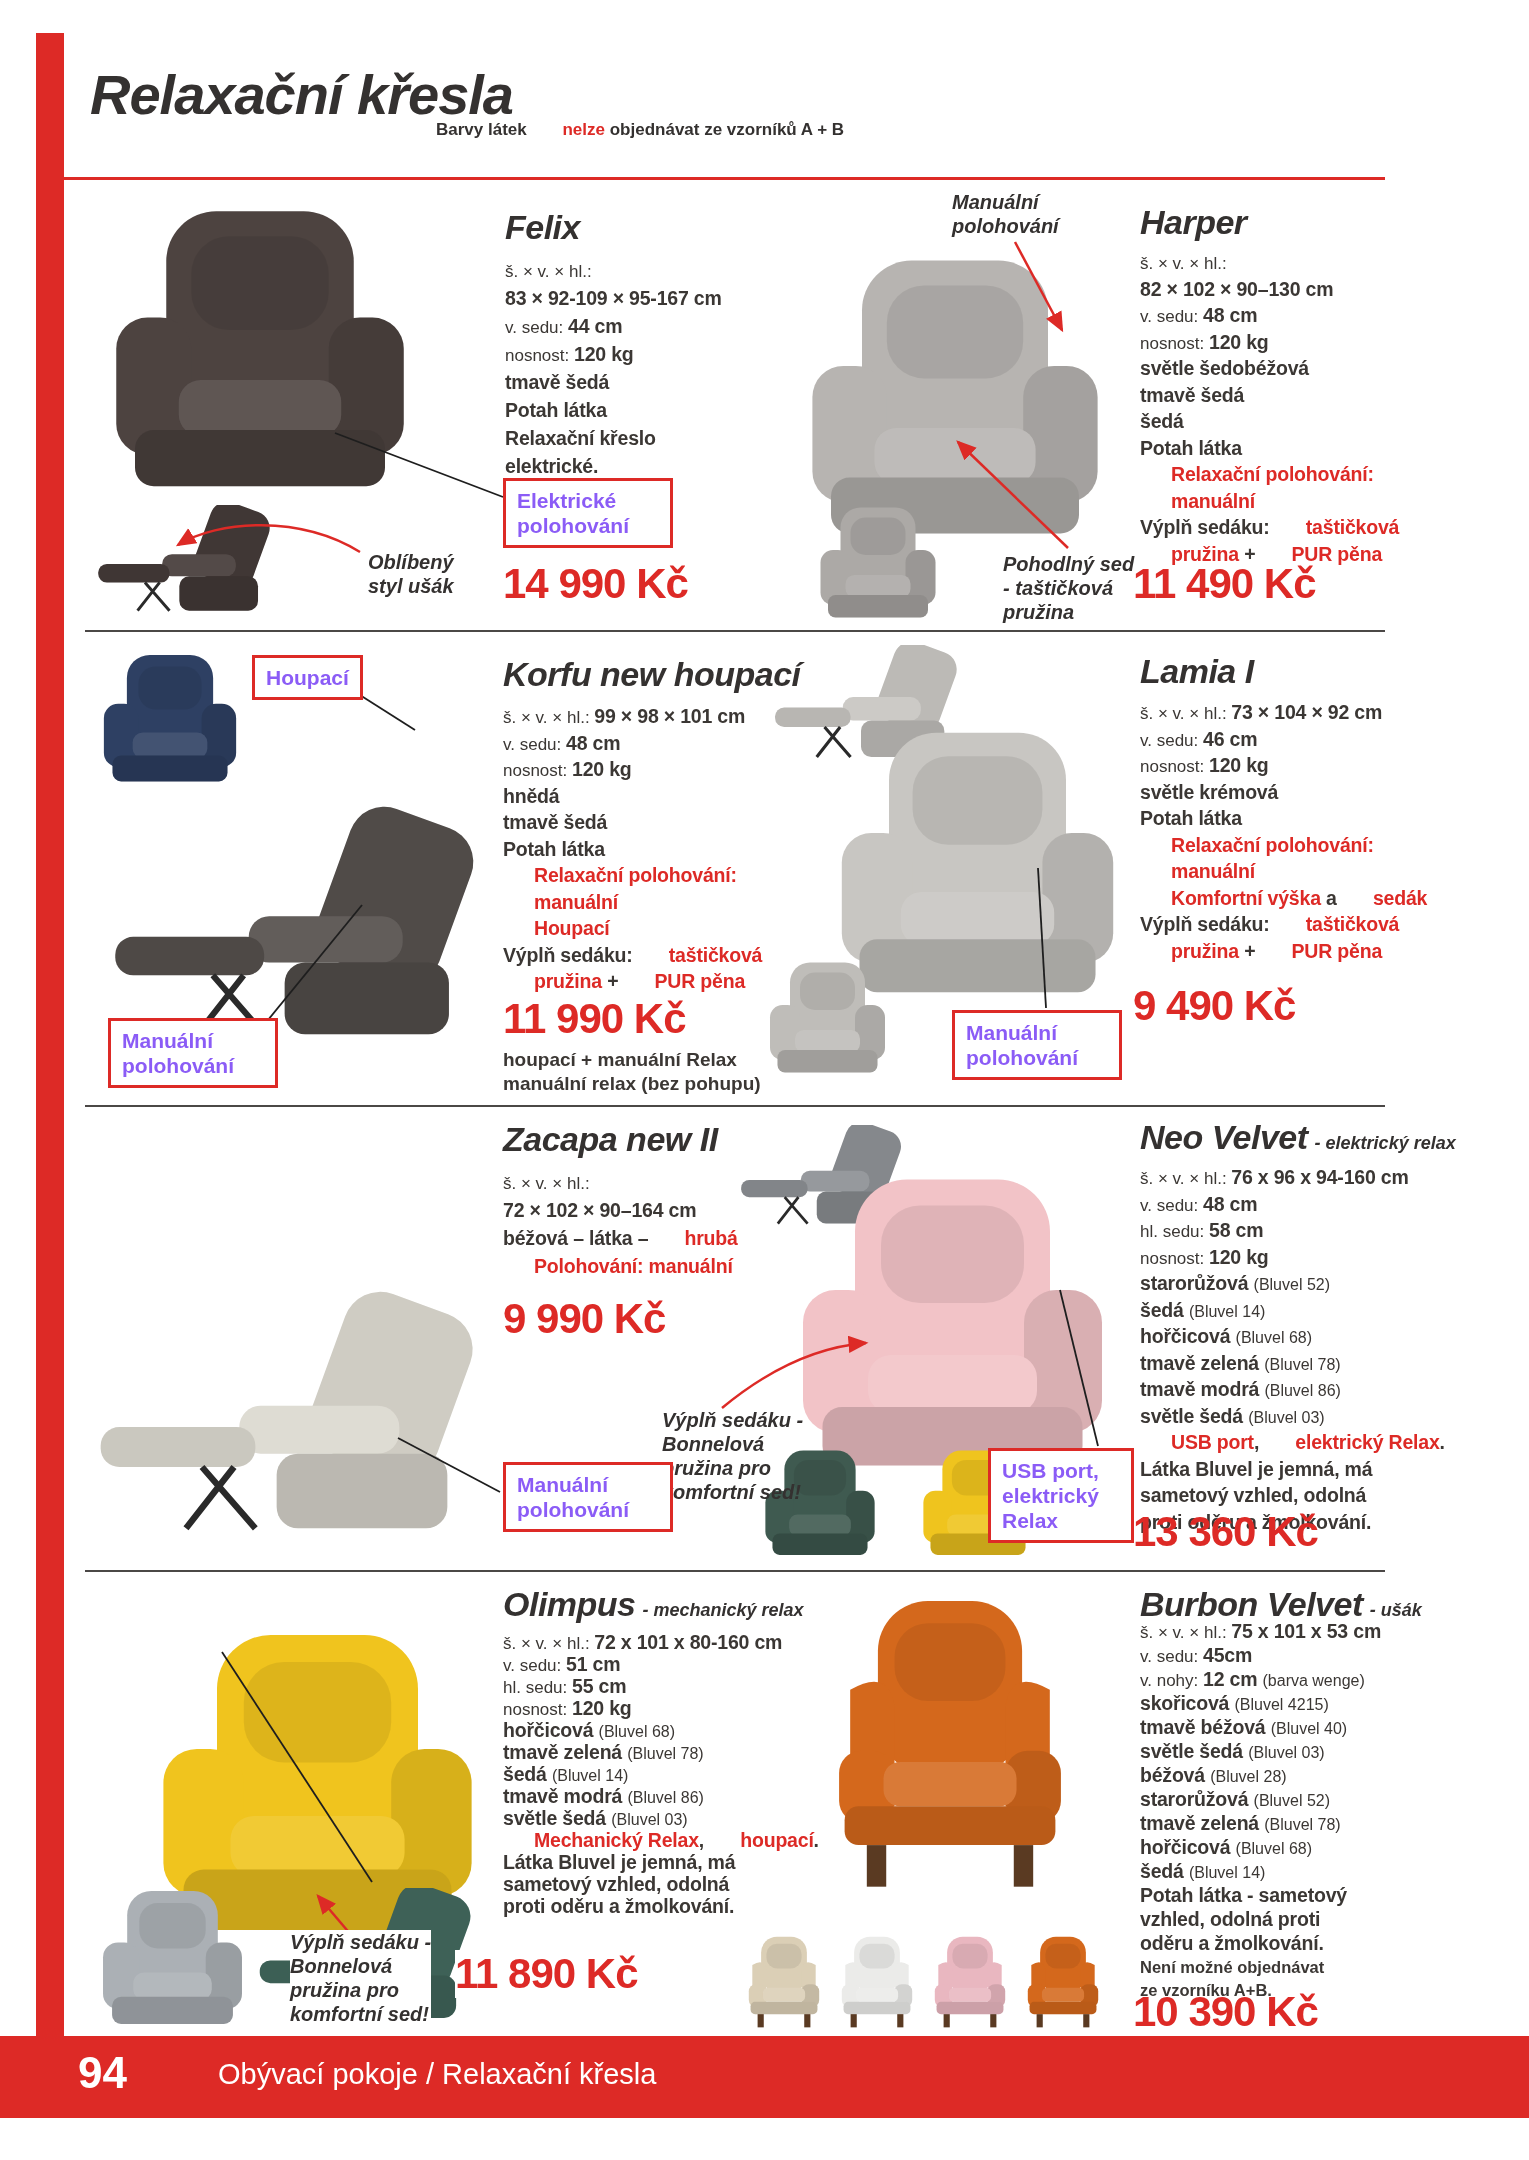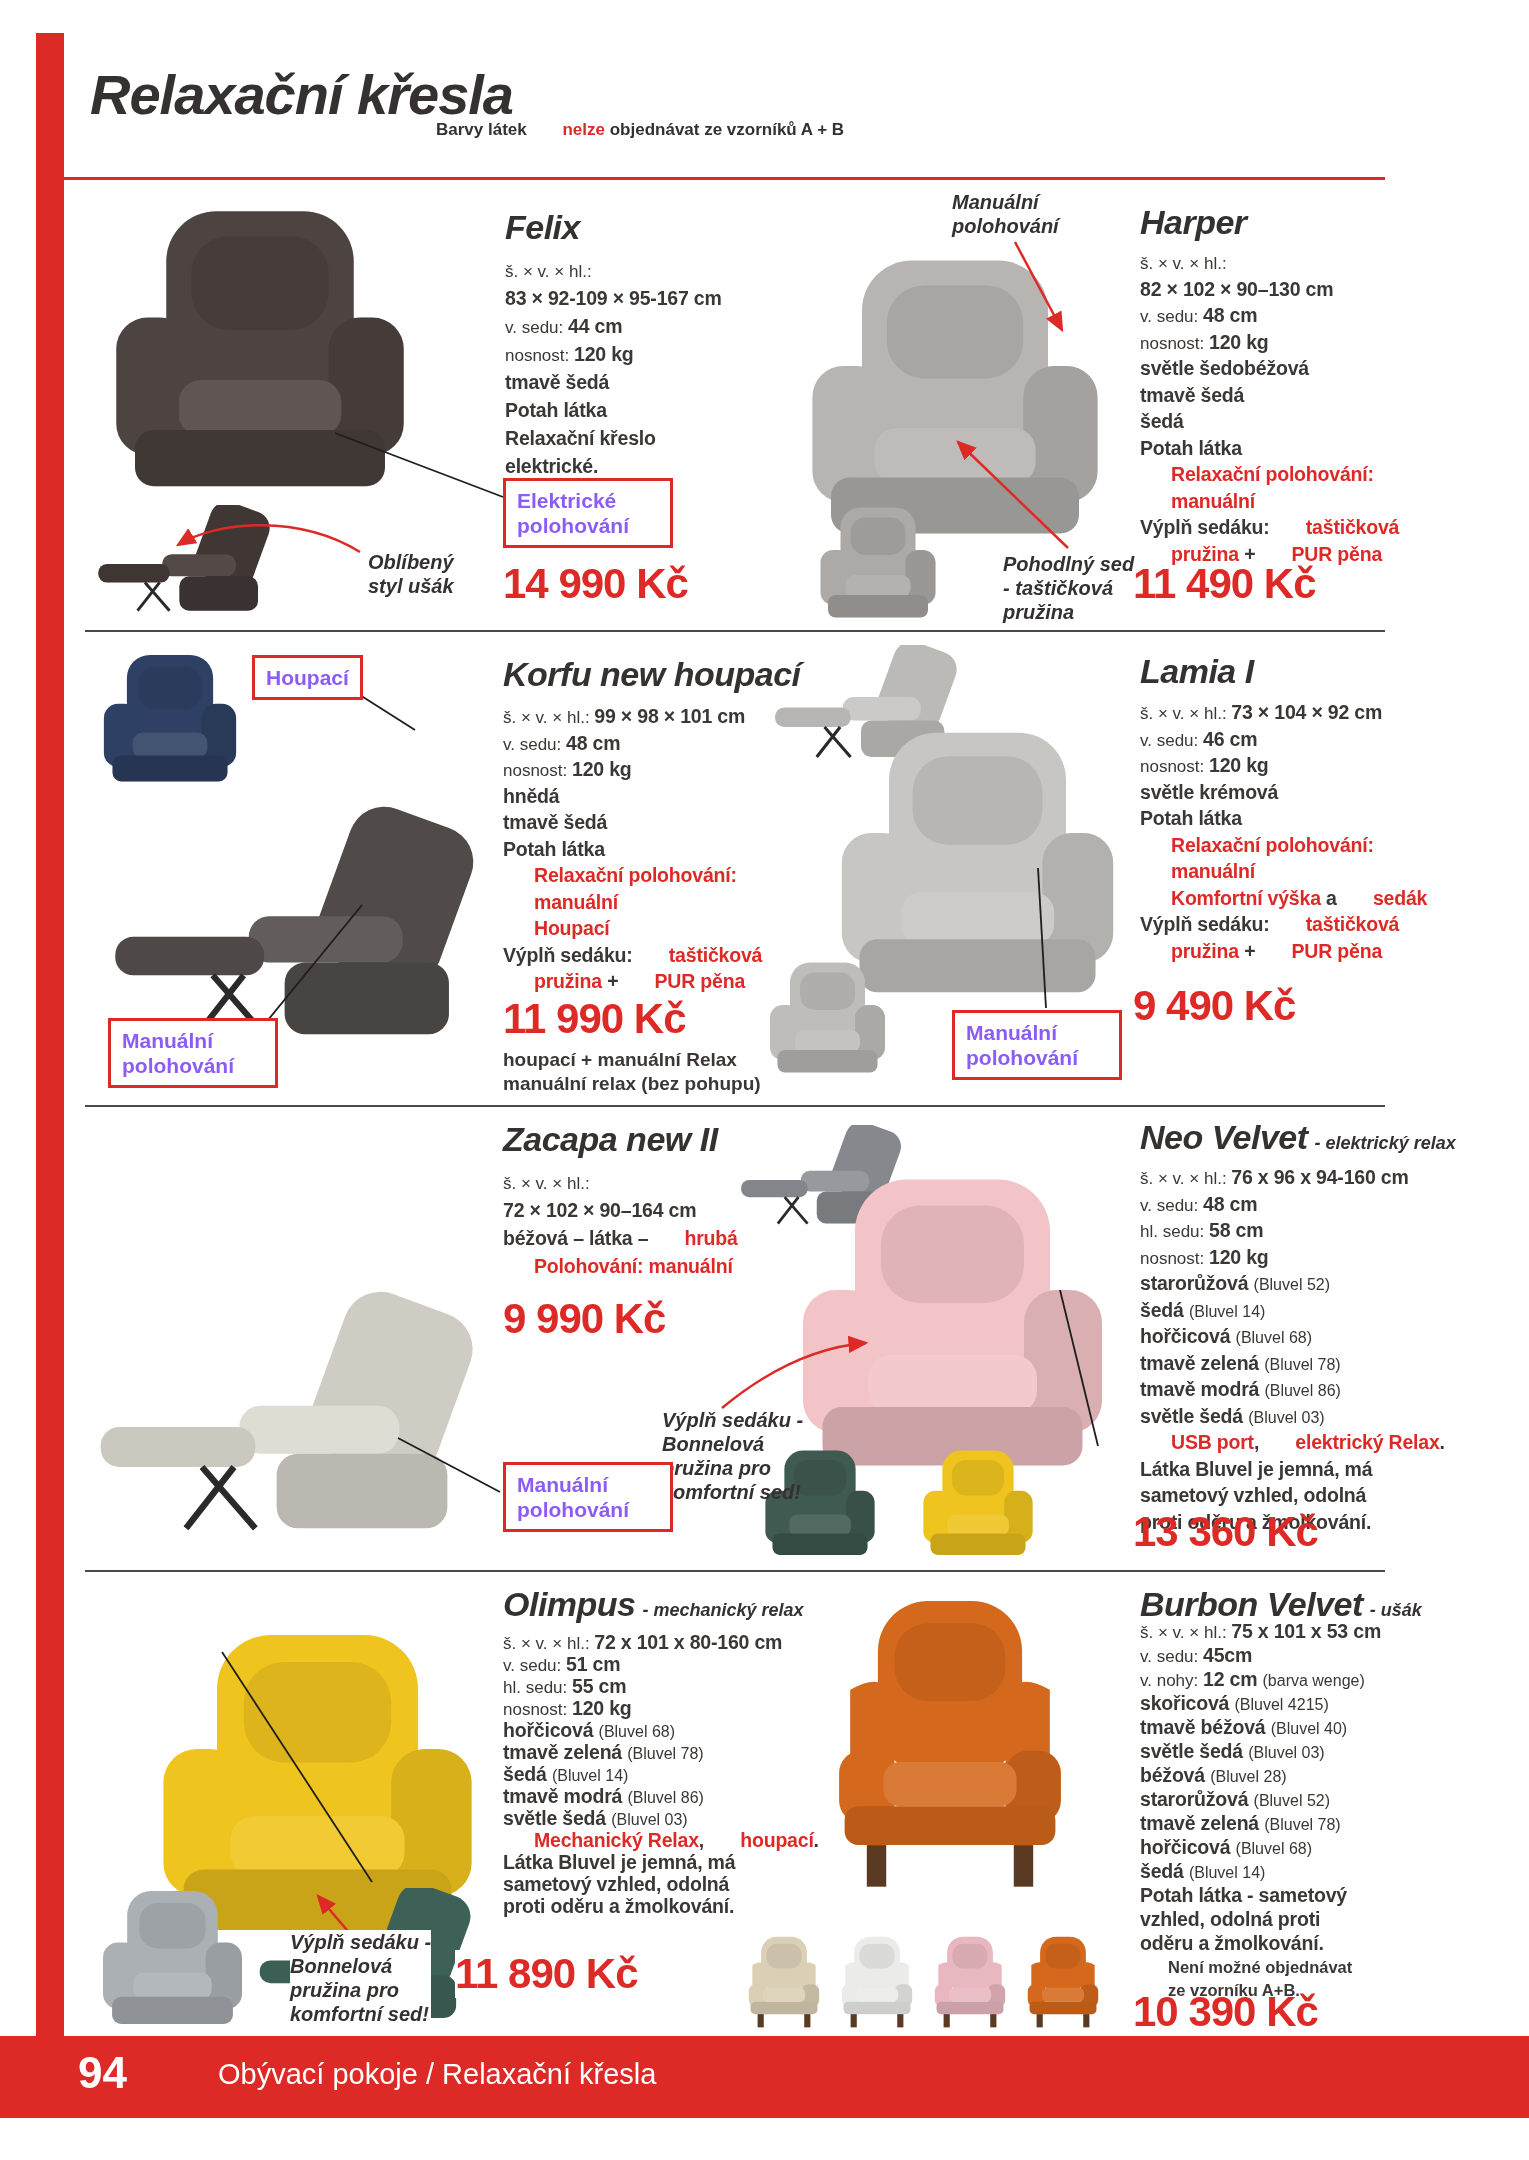--- a/index.html
+++ b/index.html
@@ -14,21 +14,21 @@
   .sep{position:absolute;left:85px;width:1300px;height:2px;background:#4b4846;}
   .ptitle{position:absolute;font-size:34px;font-weight:bold;font-style:italic;letter-spacing:-0.5px;
           color:#343130;white-space:nowrap;z-index:10;}
   .psuffix{font-size:18px;font-weight:bold;font-style:italic;letter-spacing:0;margin-left:7px;text-align:center;}
   .specs{position:absolute;line-height:24.5px;white-space:nowrap;z-index:10;}
   .specs.roomy{line-height:27px;}
   .specs.tight{line-height:23px;}
   .lab{font-size:17px;color:var(--ink);}
   .val{font-size:19.5px;font-weight:bold;color:var(--ink);letter-spacing:-0.2px;}
   .sm{font-size:16px;color:var(--ink);}
-  .note{font-size:16.5px;font-weight:bold;color:var(--ink);margin-left:28px;}
+  .note{font-size:16.5px;font-weight:bold;color:var(--ink);}
   .red{color:var(--red);margin-left:31px;}
   .price{position:absolute;font-size:42px;font-weight:bold;color:var(--red);letter-spacing:-1px;
          white-space:nowrap;z-index:10;}
   .pnote{position:absolute;font-size:19px;font-weight:bold;line-height:24px;color:var(--ink);z-index:10;}
   .rbox{position:absolute;border:3px solid var(--red);background:#fff;color:#8b5cf6;font-weight:bold;
         font-size:21px;line-height:25px;padding:7px 11px;z-index:12;}
   .ann{position:absolute;font-style:italic;font-weight:bold;font-size:20px;line-height:24px;
        color:#343130;z-index:11;}
   .chair{position:absolute;z-index:2;}
   .overlay{position:absolute;left:0;top:0;width:1529px;height:2160px;z-index:5;pointer-events:none;}
@@ -224,20 +224,21 @@
       <div>Bonnelová</div>
       <div>pružina pro</div>
       <div>komfortní sed!</div>
     </div>
   <svg class="chair" style="left: 745px; top: 1448px; width: 150px; height: 114px; color: rgb(63, 90, 80);">
       <use href="#ch-front" width="100%" height="100%"></use>
     </svg>
   <svg class="chair" style="left: 903px; top: 1448px; width: 150px; height: 114px; color: rgb(239, 196, 30);">
       <use href="#ch-front" width="100%" height="100%"></use>
     </svg>
+  <div class="rbox" style="left:988px;top:1448px;width:118px">USB port, elektrický Relax</div>
   <div class="ptitle" style="left:1140px;top:1118px"><span>Neo Velvet</span><span class="psuffix">- elektrický relax</span></div>
   <div class="specs" style="left:1140px;top:1165px">
       <div><span class="lab">š. × v. × hl.: </span><span class="val">76 x 96 x 94-160 cm</span></div>
       <div><span class="lab">v. sedu: </span><span class="val">48 cm</span></div>
       <div><span class="lab">hl. sedu: </span><span class="val">58 cm</span></div>
       <div><span class="lab">nosnost: </span><span class="val">120 kg</span></div>
       <div><span class="val">starorůžová </span><span class="sm">(Bluvel 52)</span></div>
       <div><span class="val">šedá </span><span class="sm">(Bluvel 14)</span></div>
       <div><span class="val">hořčicová </span><span class="sm">(Bluvel 68)</span></div>
       <div><span class="val">tmavě zelená </span><span class="sm">(Bluvel 78)</span></div>

